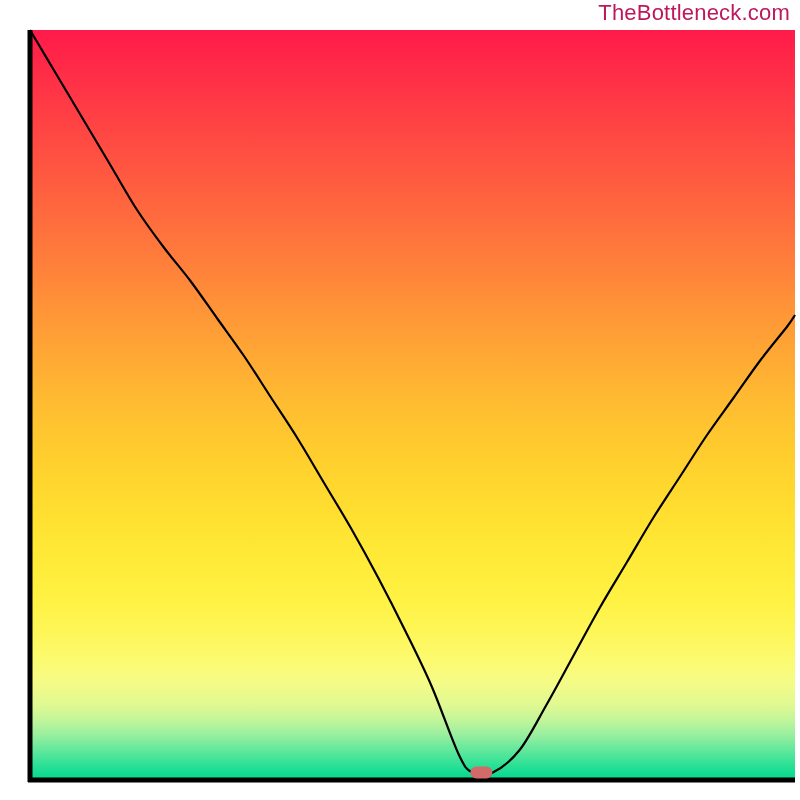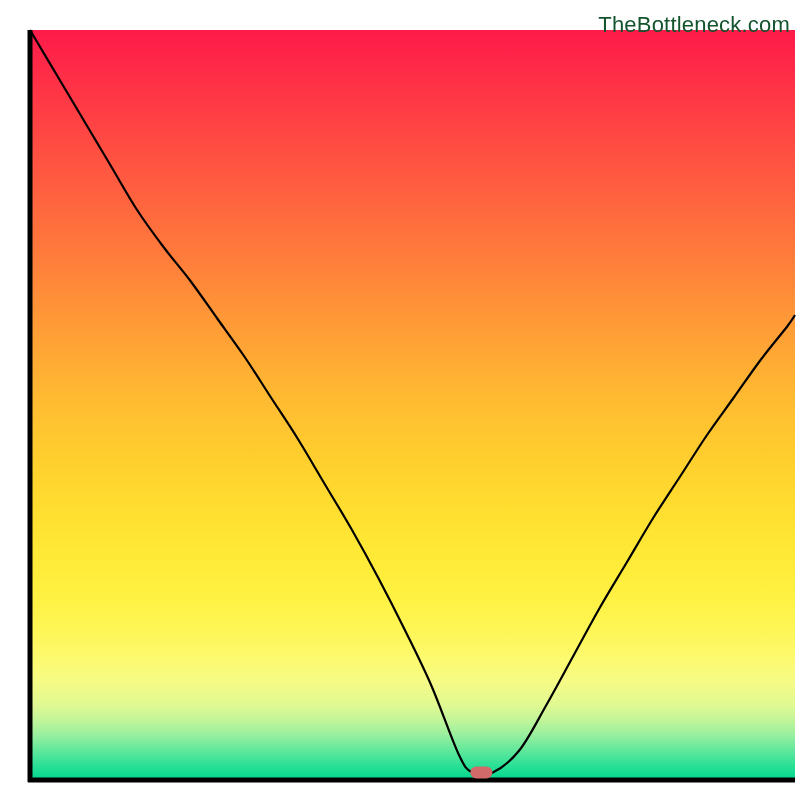--- a/index.html
+++ b/index.html
@@ -10,24 +10,24 @@
     background: #ffffff;
     font-family: Arial, Helvetica, sans-serif;
   }
   .chart-container {
     position: relative;
     width: 800px;
     height: 800px;
   }
   .watermark {
     position: absolute;
-    top: 12px;
+    top: 0;
     right: 10px;
     font-size: 22px;
-    color: #14532d;
+    color: #be185d;
     font-weight: 500;
     letter-spacing: 0.2px;
   }
   svg {
     display: block;
   }
 </style>
 </head>
 <body>
 

